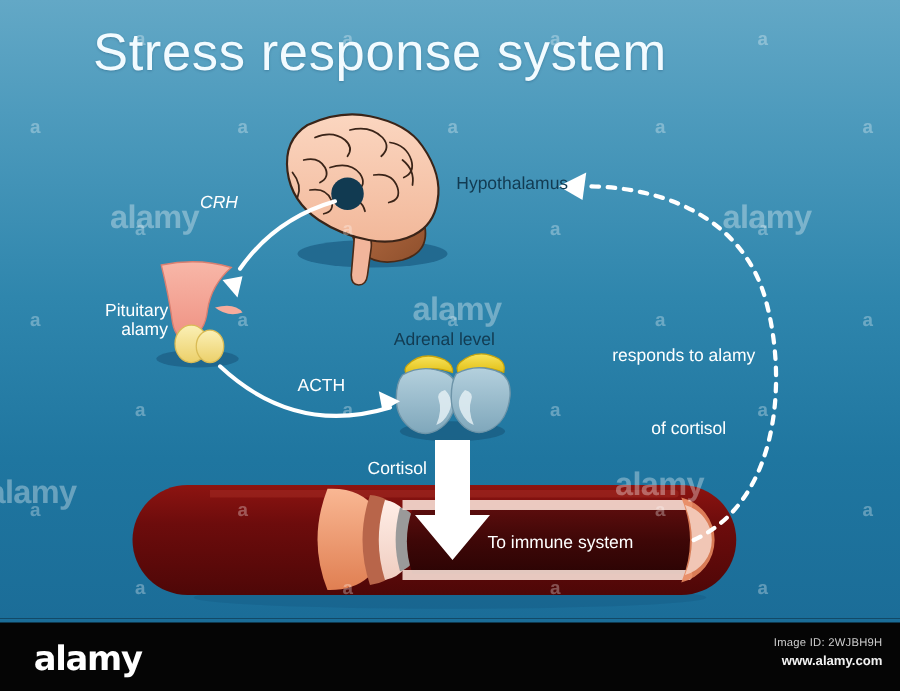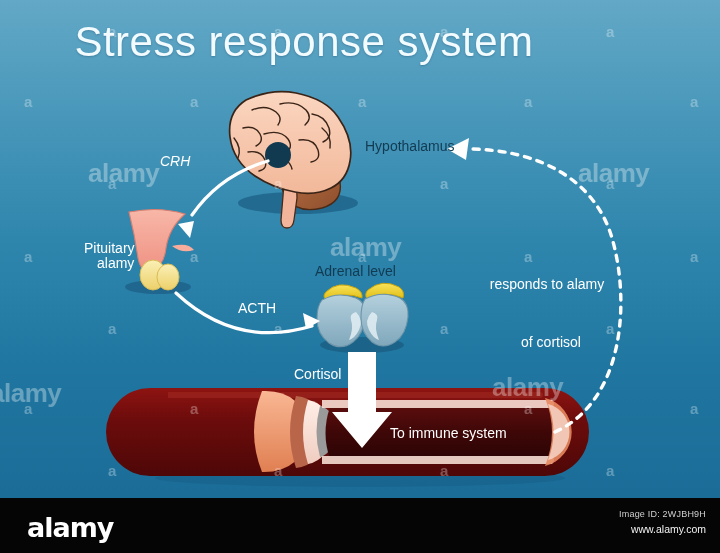--- a/index.html
+++ b/index.html
@@ -30,21 +30,21 @@
   #bottombar{
     position:absolute;left:0;top:495px;width:720px;height:58px;background:#050505;
     border-top:3px solid #1b6d98;
   }
   #alamylogo{
     position:absolute;left:27px;top:14px;color:#fff;font-size:27px;
     font-weight:700;letter-spacing:-1px;font-family:"DejaVu Sans",sans-serif;
   }
   #credit{position:absolute;right:14px;top:11px;text-align:right;color:#e8e8e8;}
   #imgid{font-size:9px;letter-spacing:.2px;color:#cfcfcf;}
-  #alamyurl{font-size:10.5px;font-weight:400;margin-top:4px;color:#f2f2f2;}
+  #alamyurl{font-size:10.5px;font-weight:700;margin-top:4px;color:#f2f2f2;}
 </style>
 </head>
 <body>
 
 <div id="stage">
 
   <div id="canvas">
 
     <svg id="art" viewBox="0 0 720 495">
       <defs>

